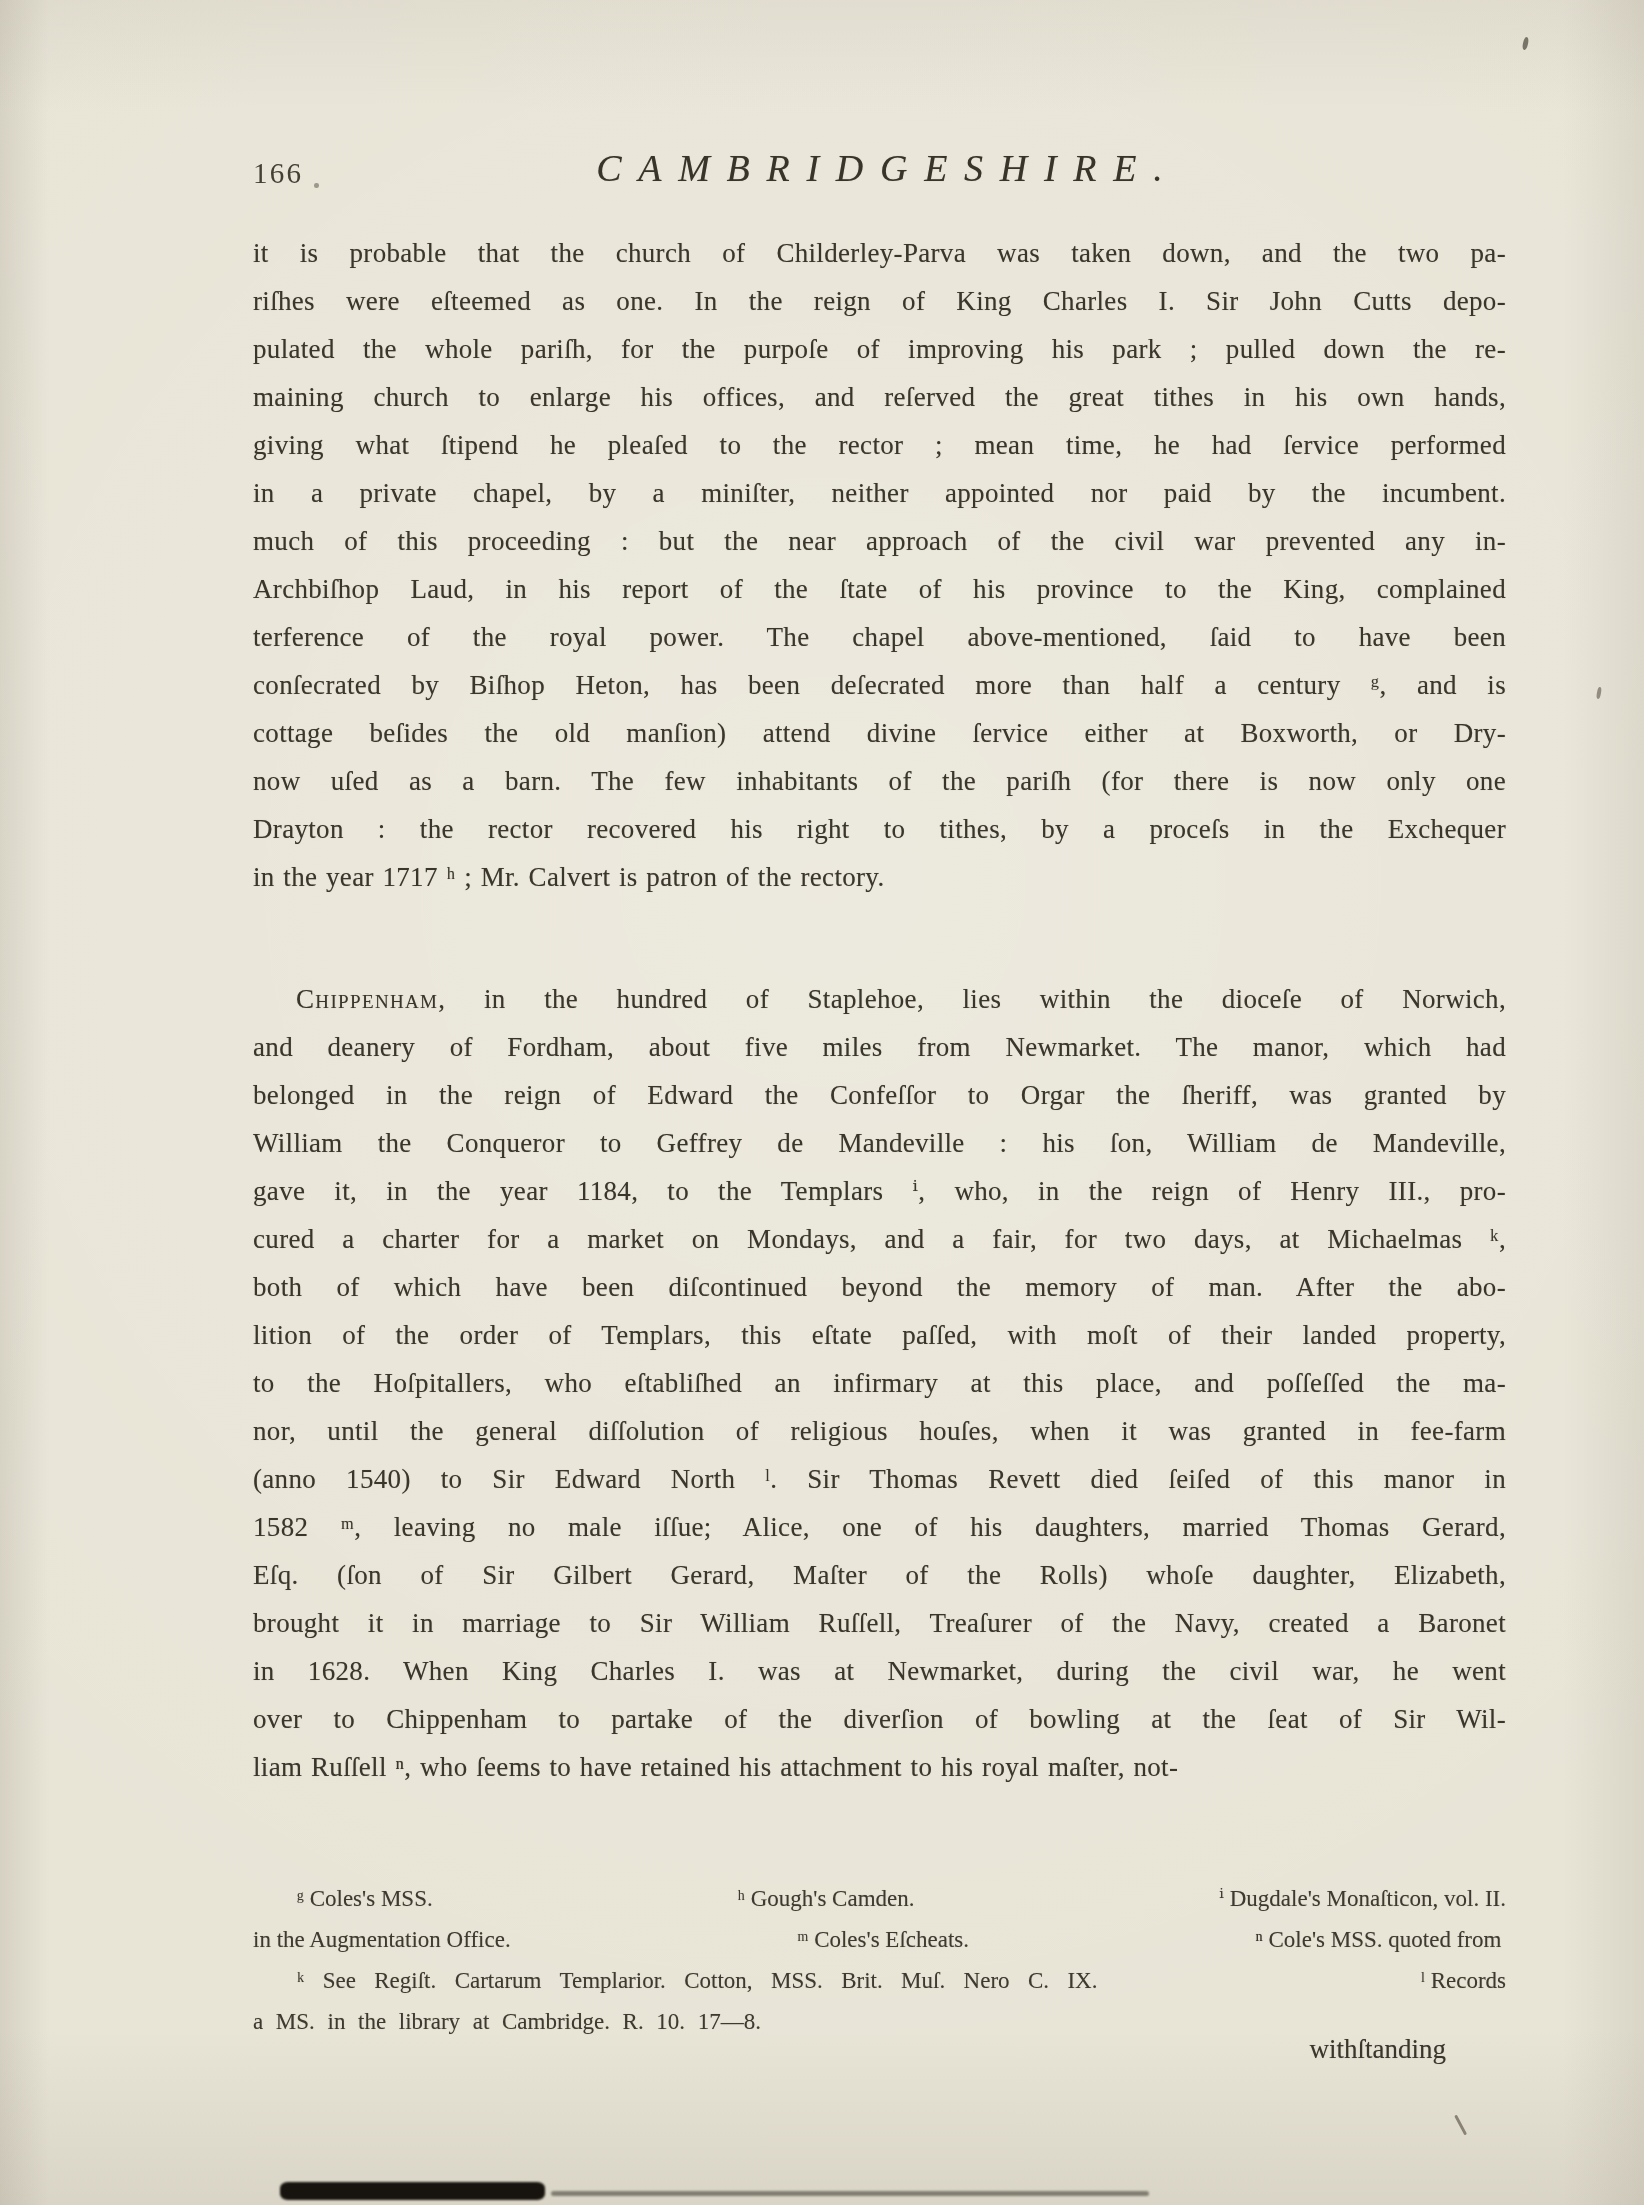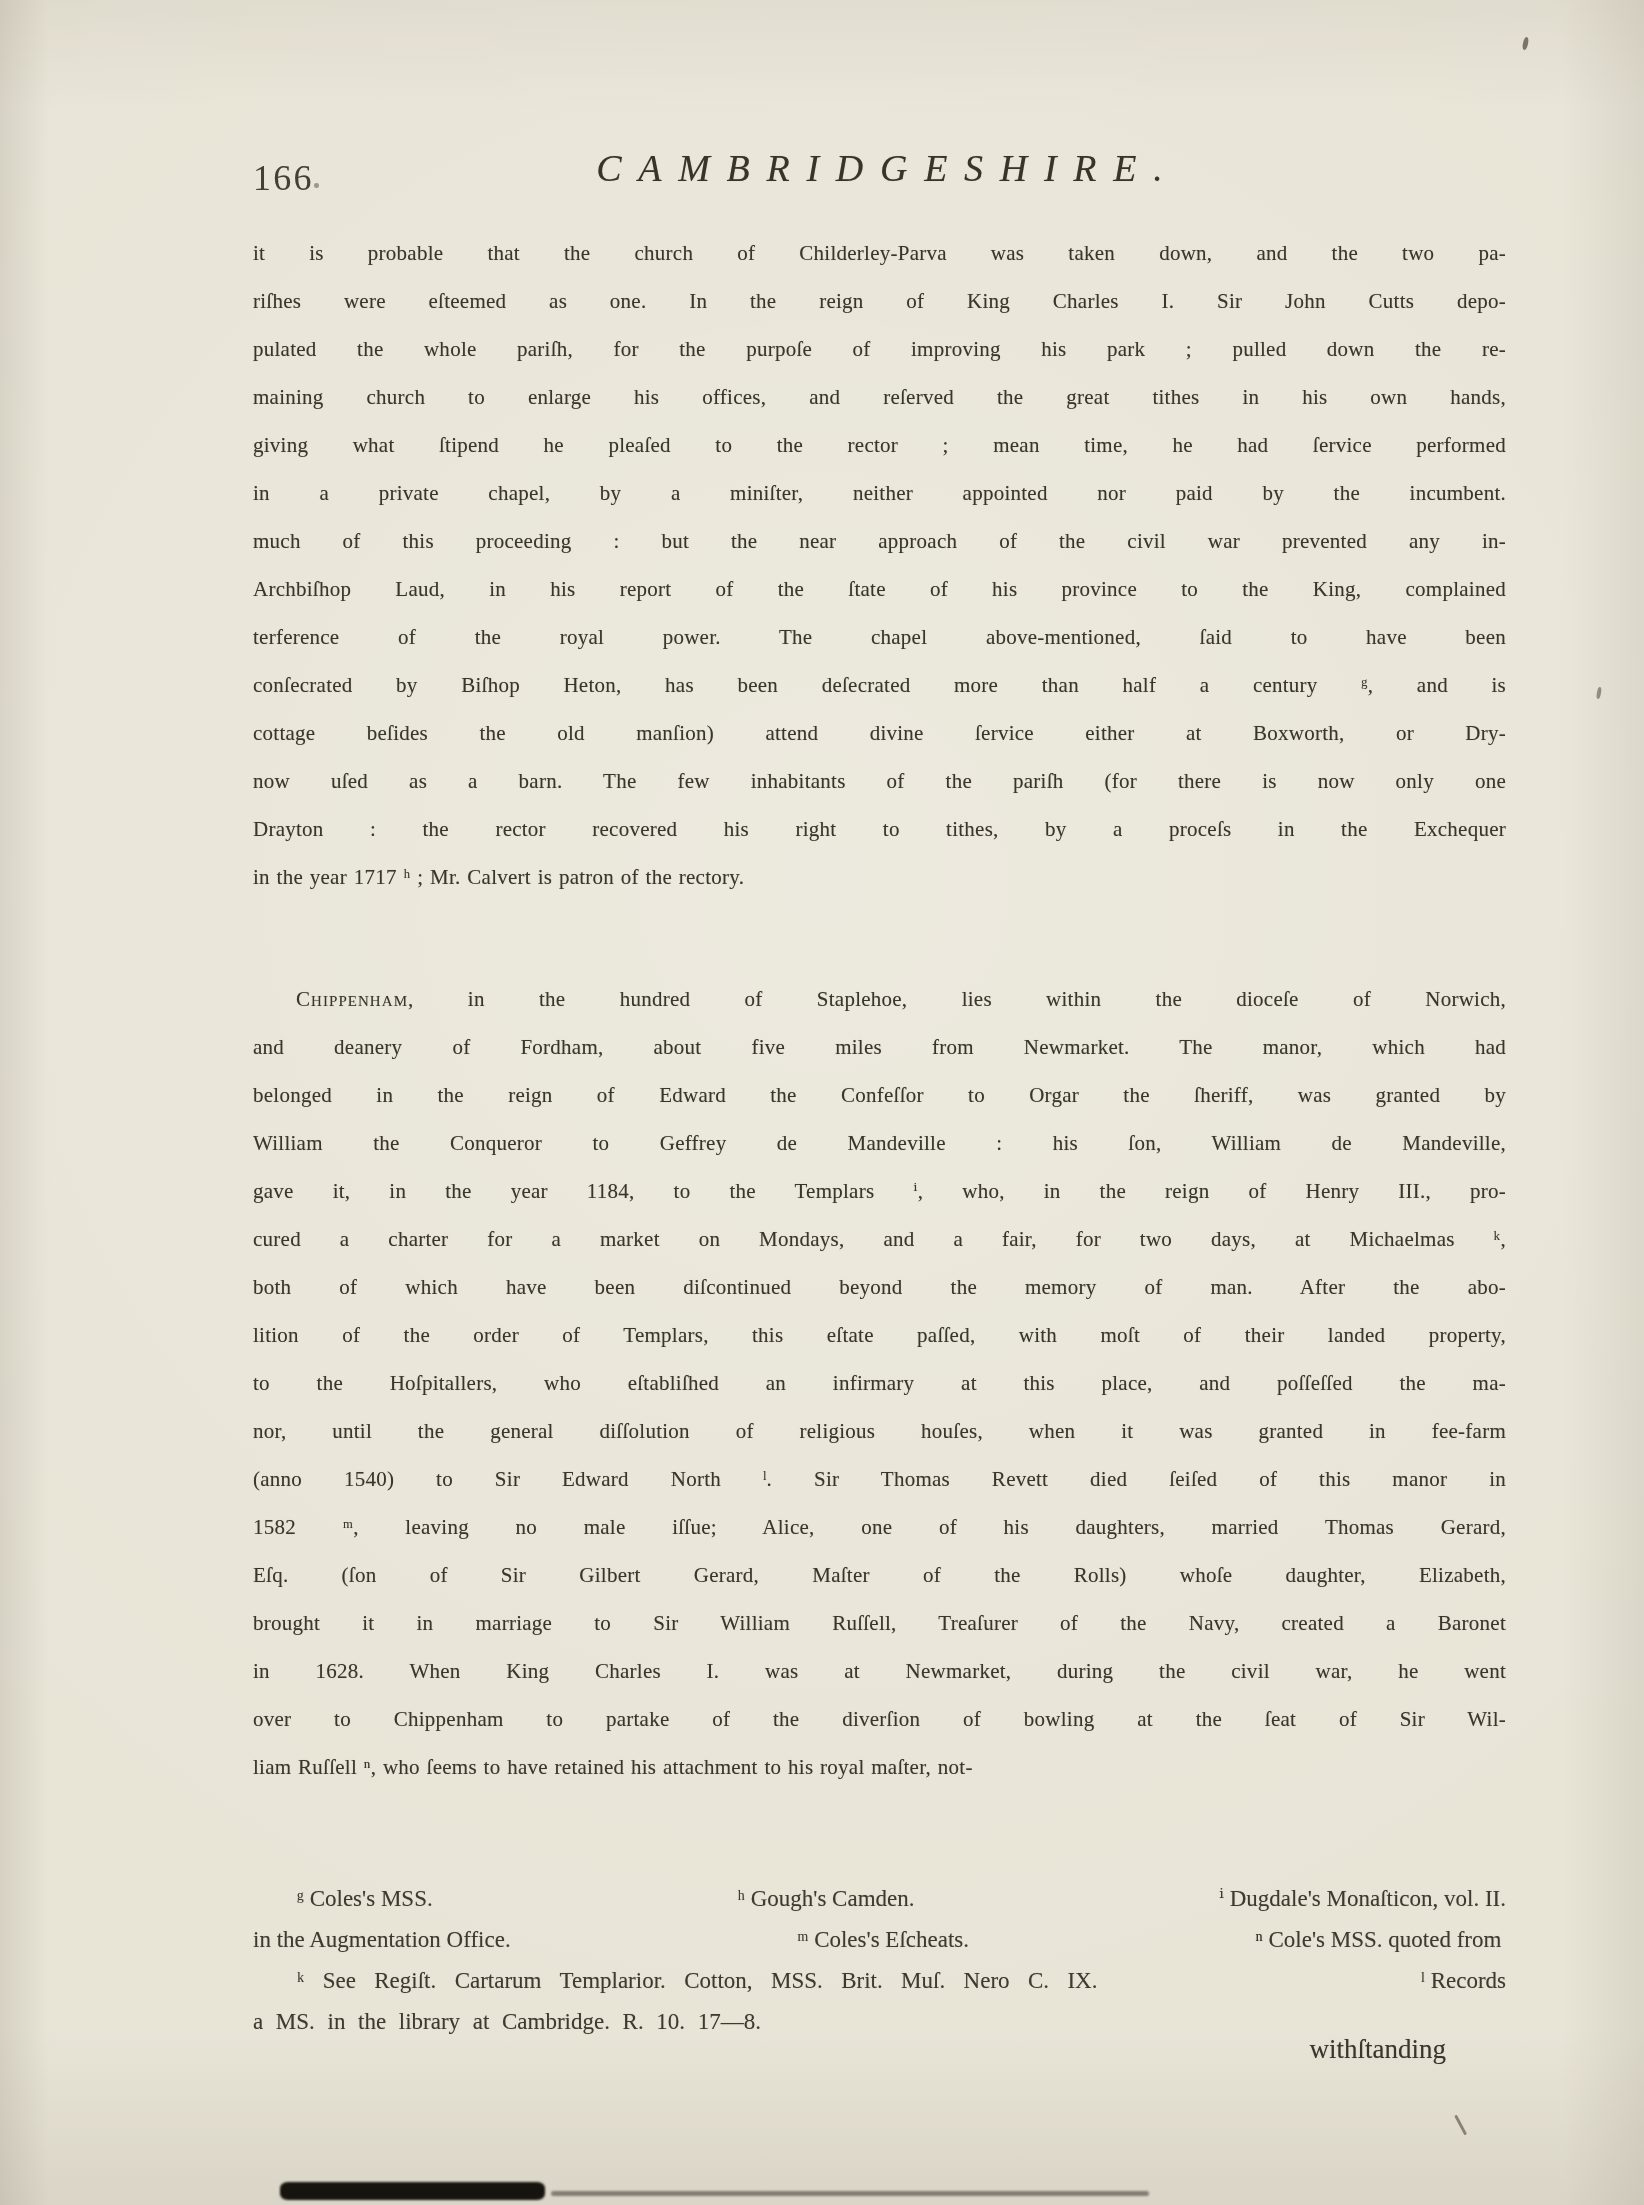--- a/index.html
+++ b/index.html
@@ -14,30 +14,30 @@
     background:
       radial-gradient(ellipse 120% 90% at 50% 40%, rgba(255,255,255,0.20) 0%, rgba(255,255,255,0) 62%),
       linear-gradient(180deg, rgba(110,100,80,0.07) 0%, rgba(110,100,80,0) 5%, rgba(110,100,80,0) 92%, rgba(90,80,60,0.10) 100%),
       linear-gradient(90deg, rgba(90,82,64,0.13) 0%, rgba(90,82,64,0) 3%, rgba(90,82,64,0) 95%, rgba(90,82,64,0.10) 100%),
       #e8e4d6;
     color:#3a362c;
   }
   .page-head { position:absolute; left:253px; top:146px; width:1253px; height:55px; }
   .page-number {
     position:absolute; left:0; top:10.7px;
-    font-size:36px; letter-spacing:2.3px; color:#454033;
+    font-size:29px; letter-spacing:2.3px; color:#454033;
   }
   .running-title {
     position:absolute; left:0; right:0; top:0; text-align:center;
     font-weight:normal; font-size:38px; letter-spacing:0.44em; text-indent:0.44em;
     color:#38342a; text-shadow:0 0 0.8px rgba(56,52,42,0.35);font-style:italic;
   }
   .body-text {
     position:absolute; left:253px; top:229px; width:1253px;
-    font-size:21px; line-height:48px;
+    font-size:27px; line-height:48px;
     word-spacing:0.06em; letter-spacing:0.012em;
     color:#3a362c; text-shadow:0 0 0.8px rgba(58,54,44,0.33);
   }
   .bline { text-align:justify; text-align-last:justify; height:48px; overflow:visible; }
   .paragraph > .bline:last-child, .rest > .bline:last-child { text-align-last:left; }
   .para2 { margin-top:74px; }
   .bline.first { padding-left:43px; }
   .smallcaps { font-variant:small-caps; letter-spacing:0.05em; }
   .footnotes {
     position:absolute; left:253px; top:1878px; width:1253px;

